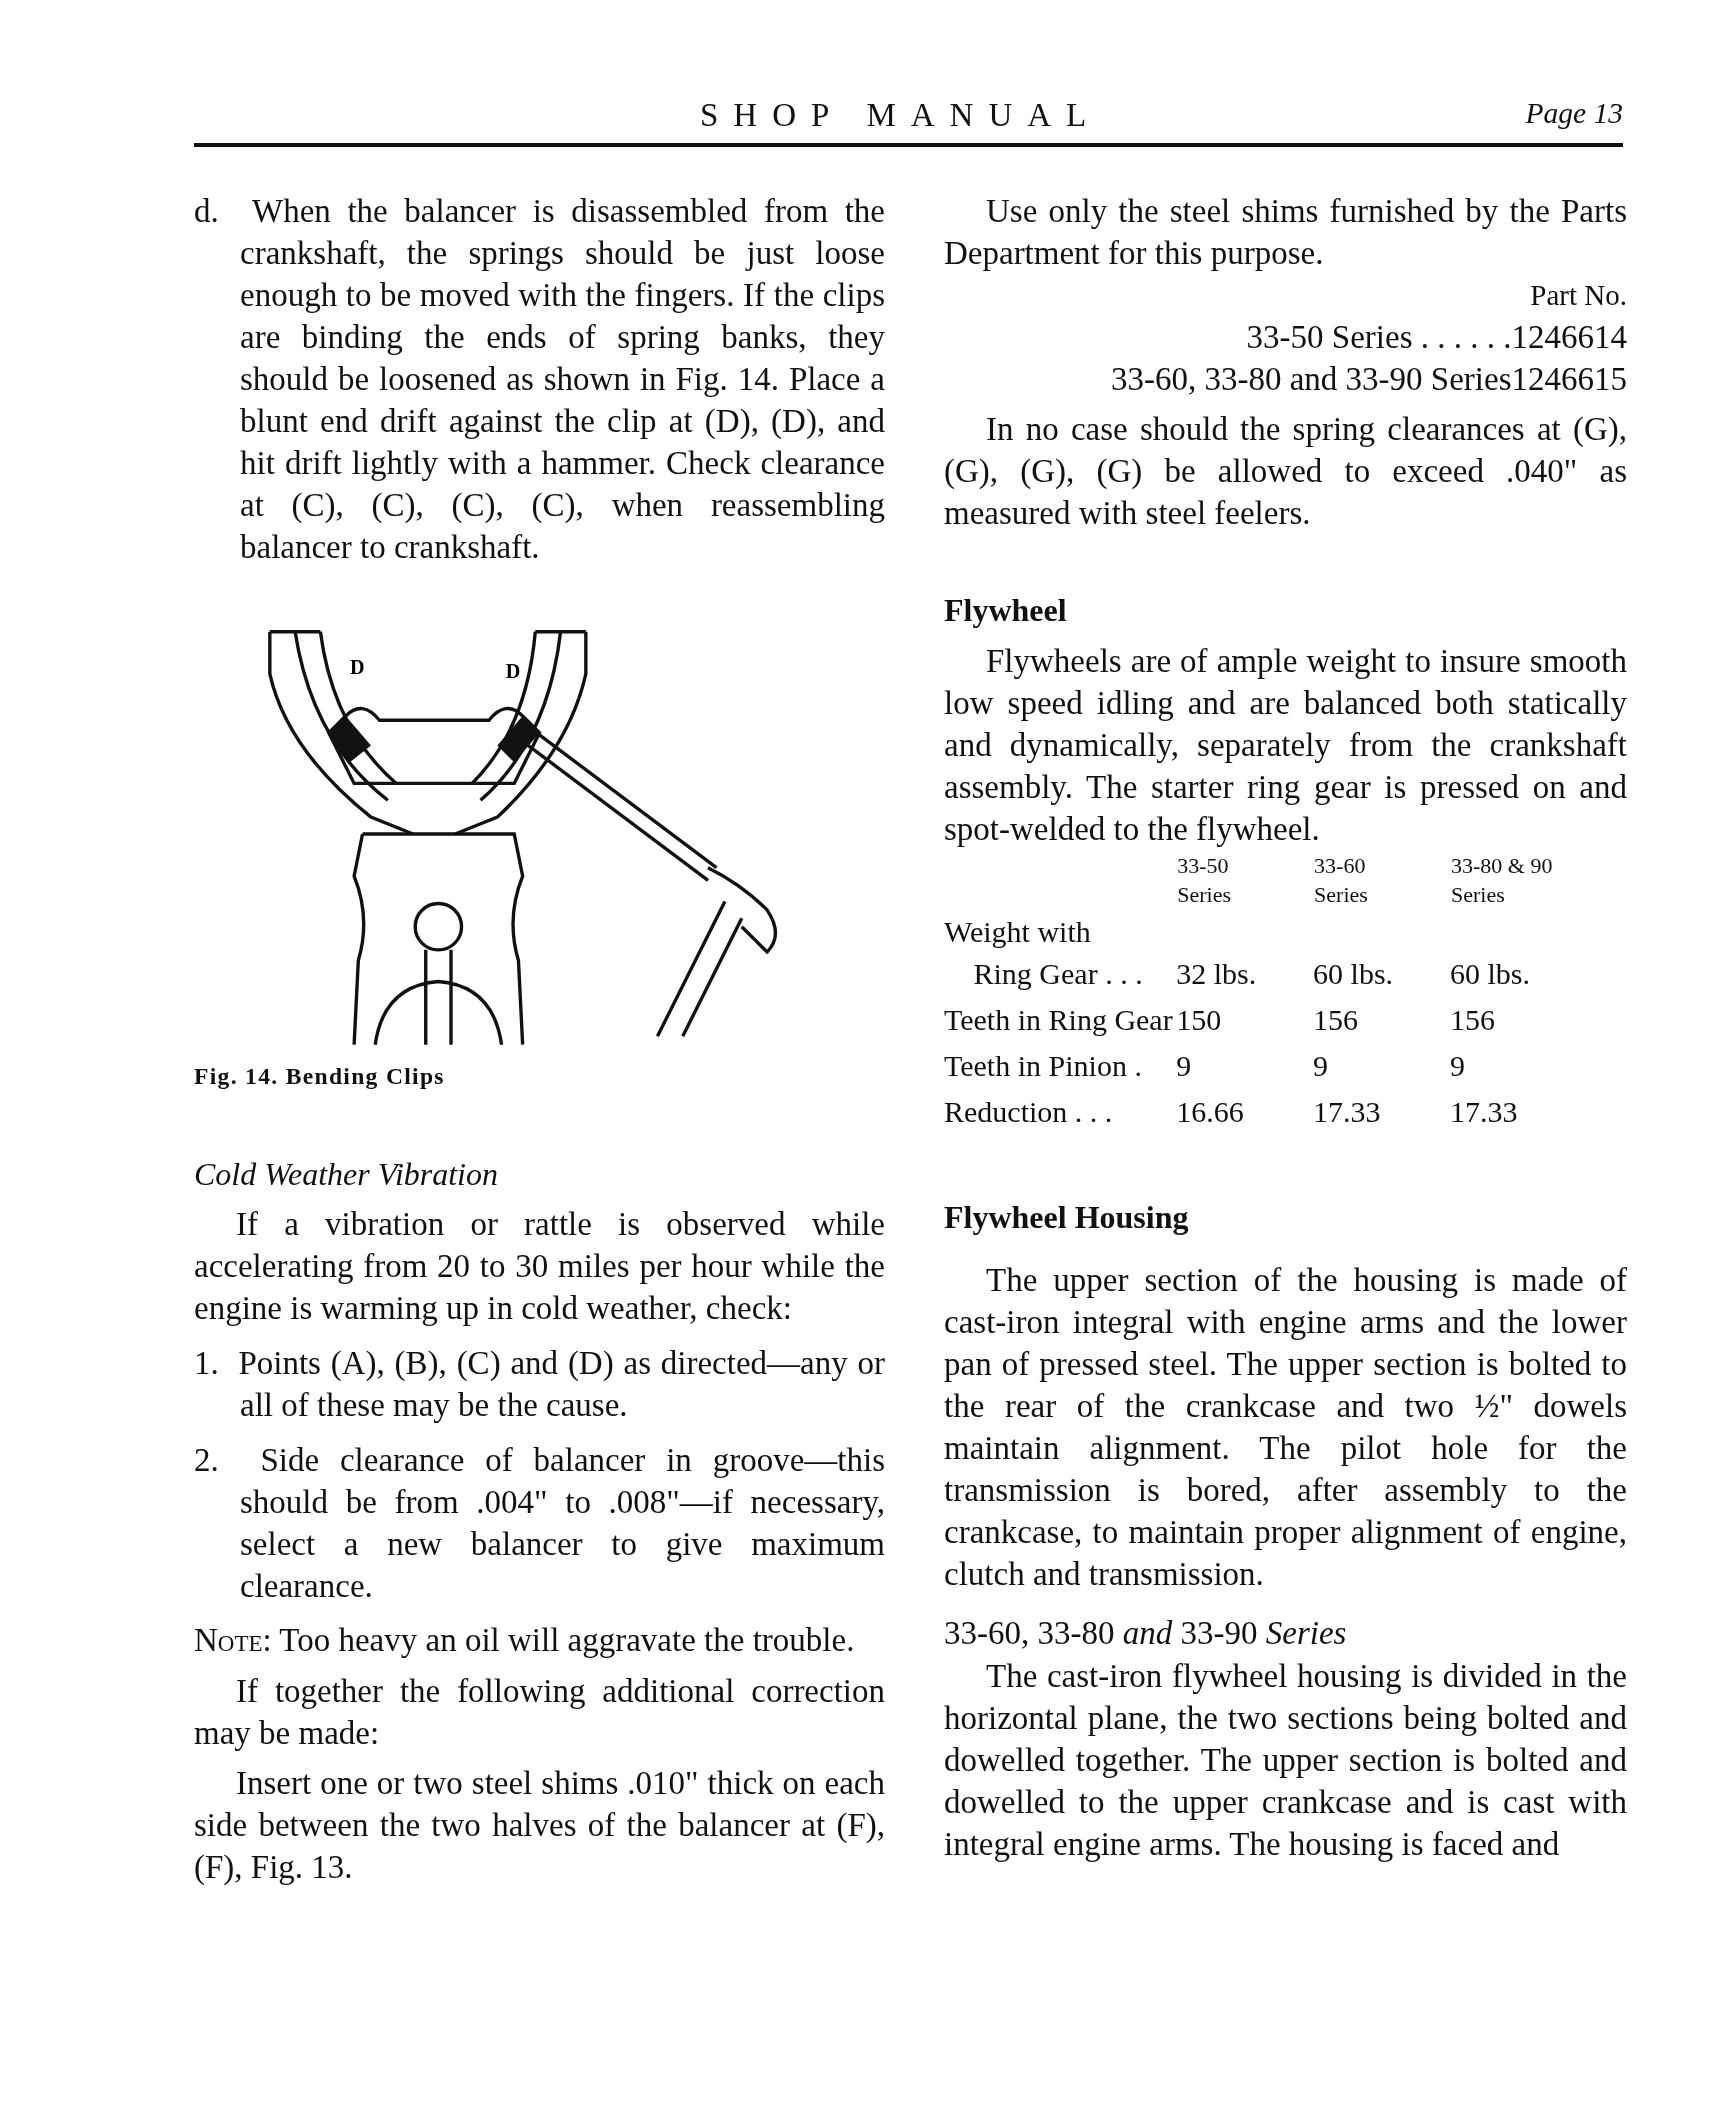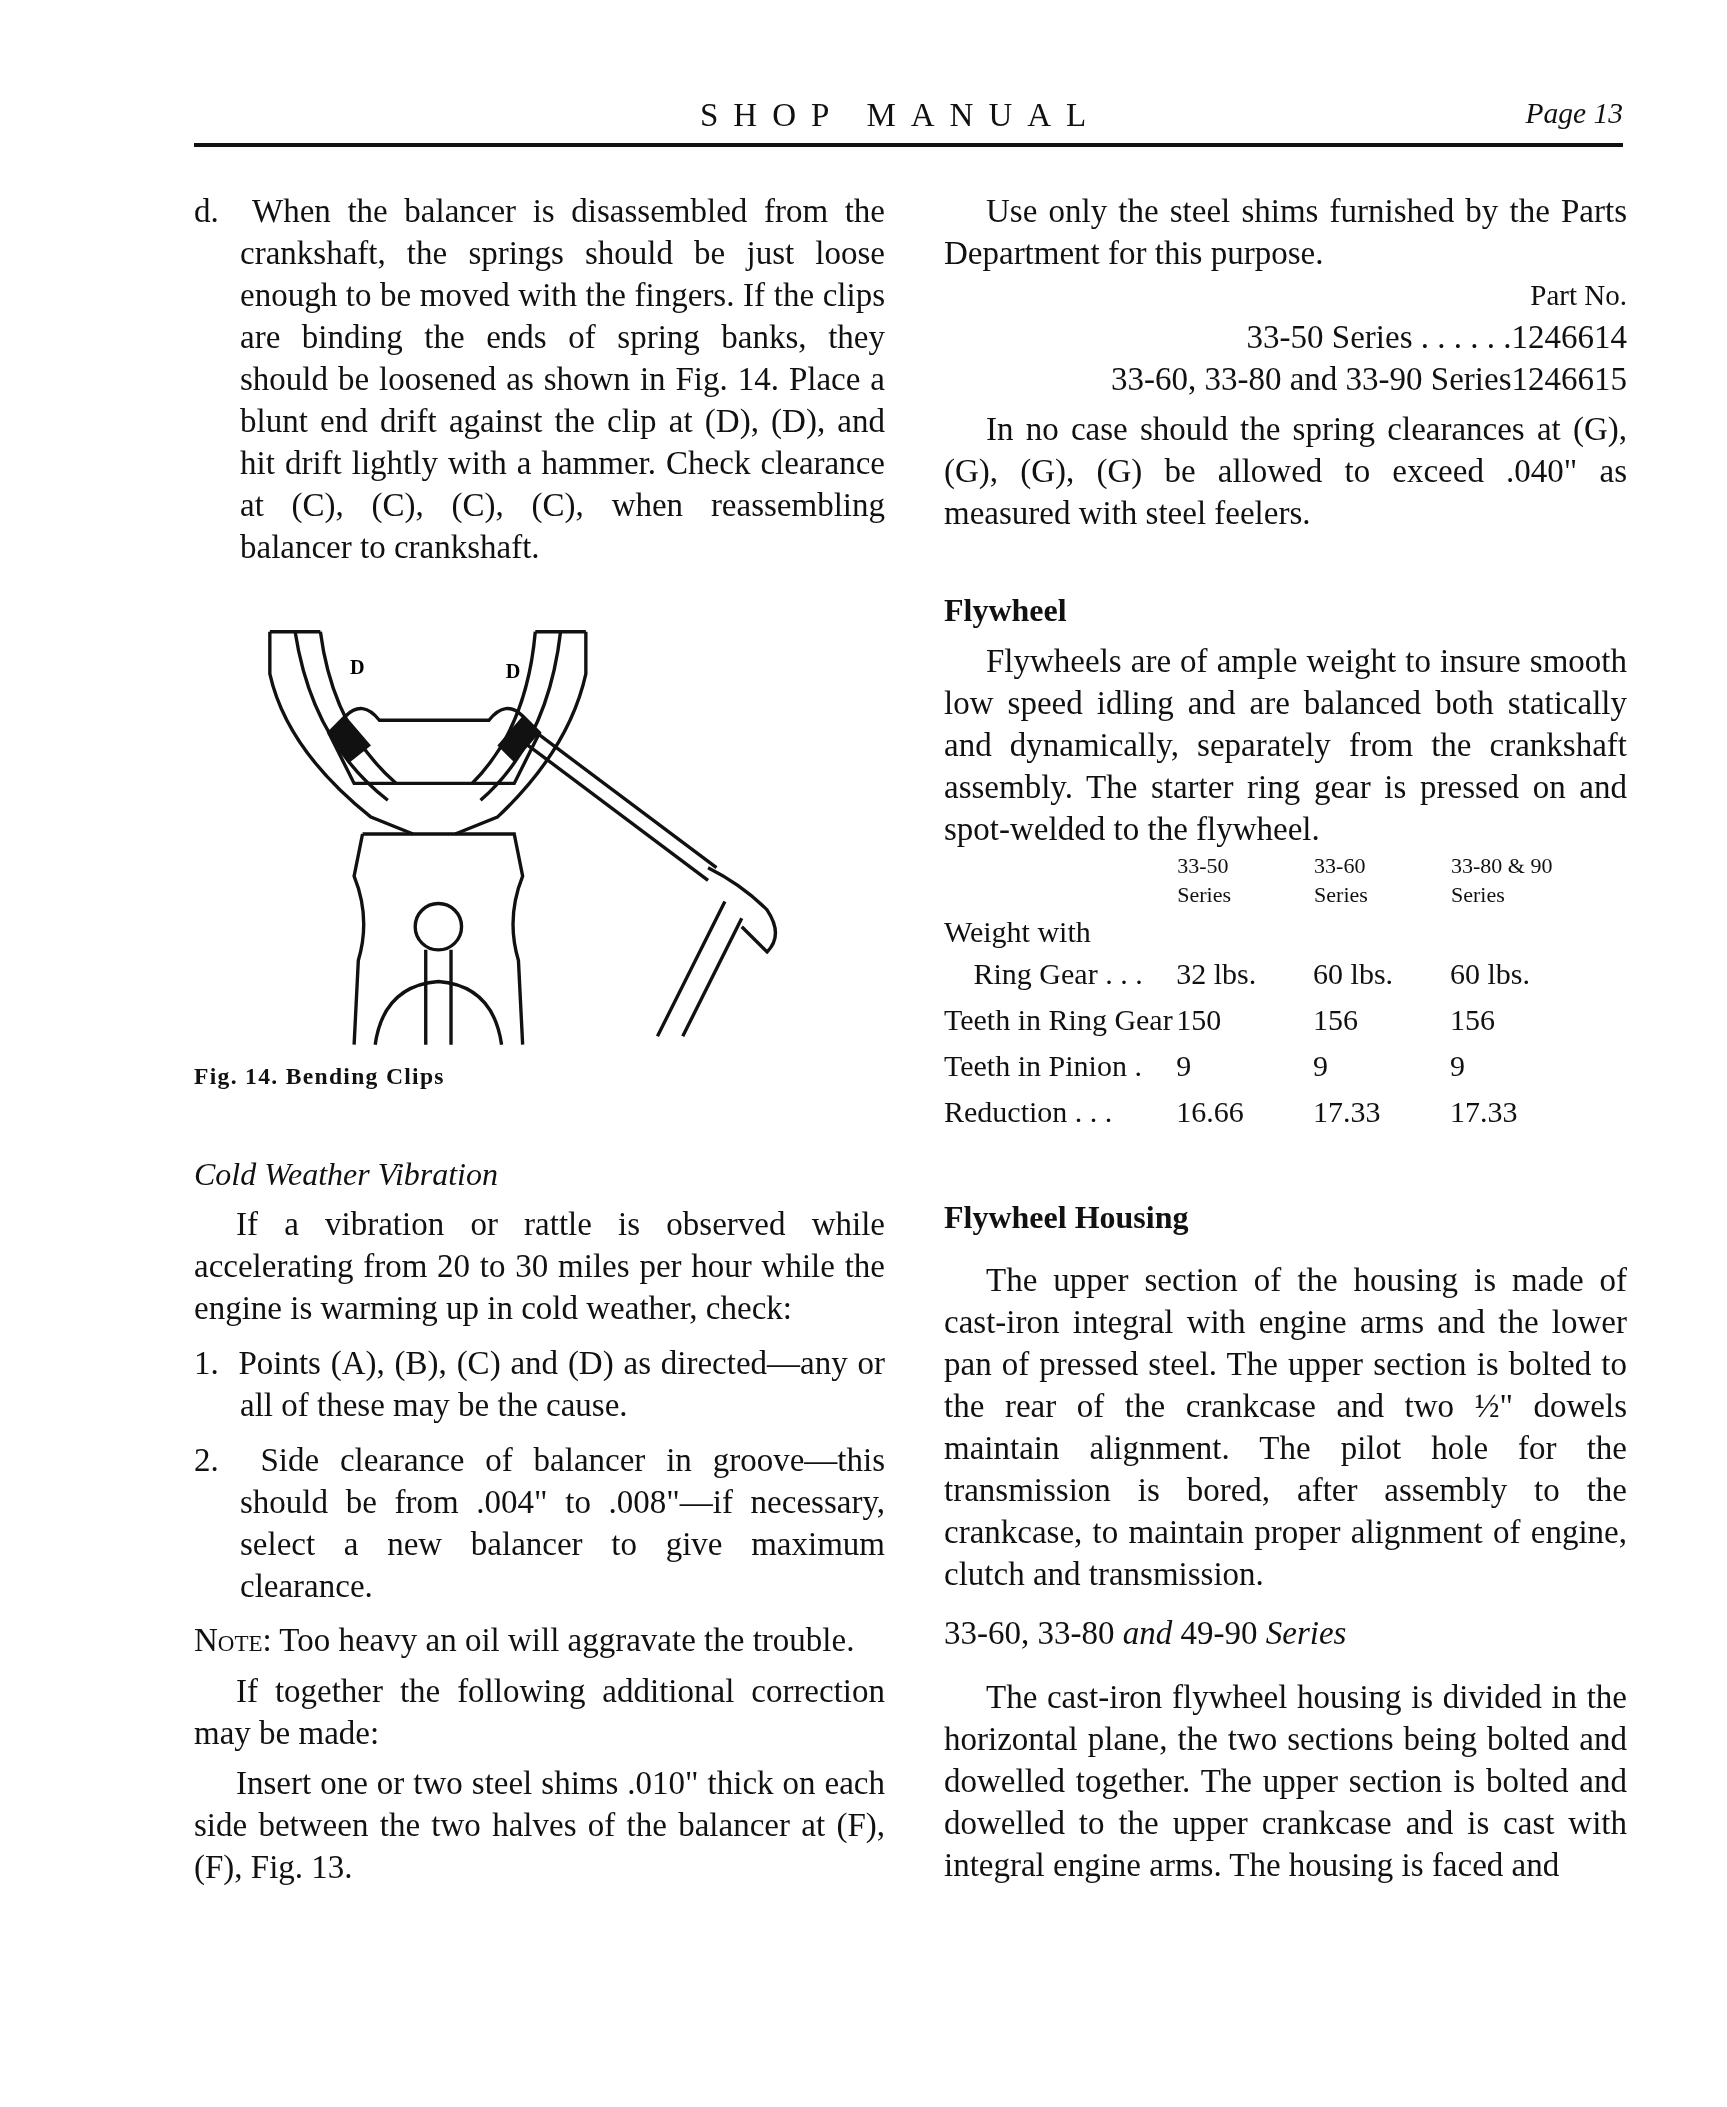--- a/index.html
+++ b/index.html
@@ -136,16 +136,16 @@
       <td>Reduction . . .</td>
       <td>16.66</td>
       <td>17.33</td>
       <td>17.33</td>
     </tr>
   </tbody>
     </table>
 
   <p class="h-sec" style="margin-top:63px">Flywheel Housing</p>
   <p class="ind just" style="margin-top:21px">The upper section of the housing is made of cast-iron integral with engine arms and the lower pan of pressed steel. The upper section is bolted to the rear of the crankcase and two ½" dowels maintain alignment. The pilot hole for the transmission is bored, after assembly to the crankcase, to maintain proper alignment of engine, clutch and transmission.</p>
-  <p style="margin-top:17px"><span>33-60, 33-80 </span><i>and</i><span> 49-90 </span><i>Series</i></p>
-  <p class="ind just" style="margin-top:22px">The cast-iron flywheel housing is divided in the horizontal plane, the two sections being bolted and dowelled together. The upper section is bolted and dowelled to the upper crankcase and is cast with integral engine arms. The housing is faced and</p>
+  <p style="margin-top:17px"><span>33-60, 33-80 </span><i>and</i><span> 33-90 </span><i>Series</i></p>
+  <p class="ind just" style="margin-top:1px">The cast-iron flywheel housing is divided in the horizontal plane, the two sections being bolted and dowelled together. The upper section is bolted and dowelled to the upper crankcase and is cast with integral engine arms. The housing is faced and</p>
 </div>
 
 
 </body></html>

